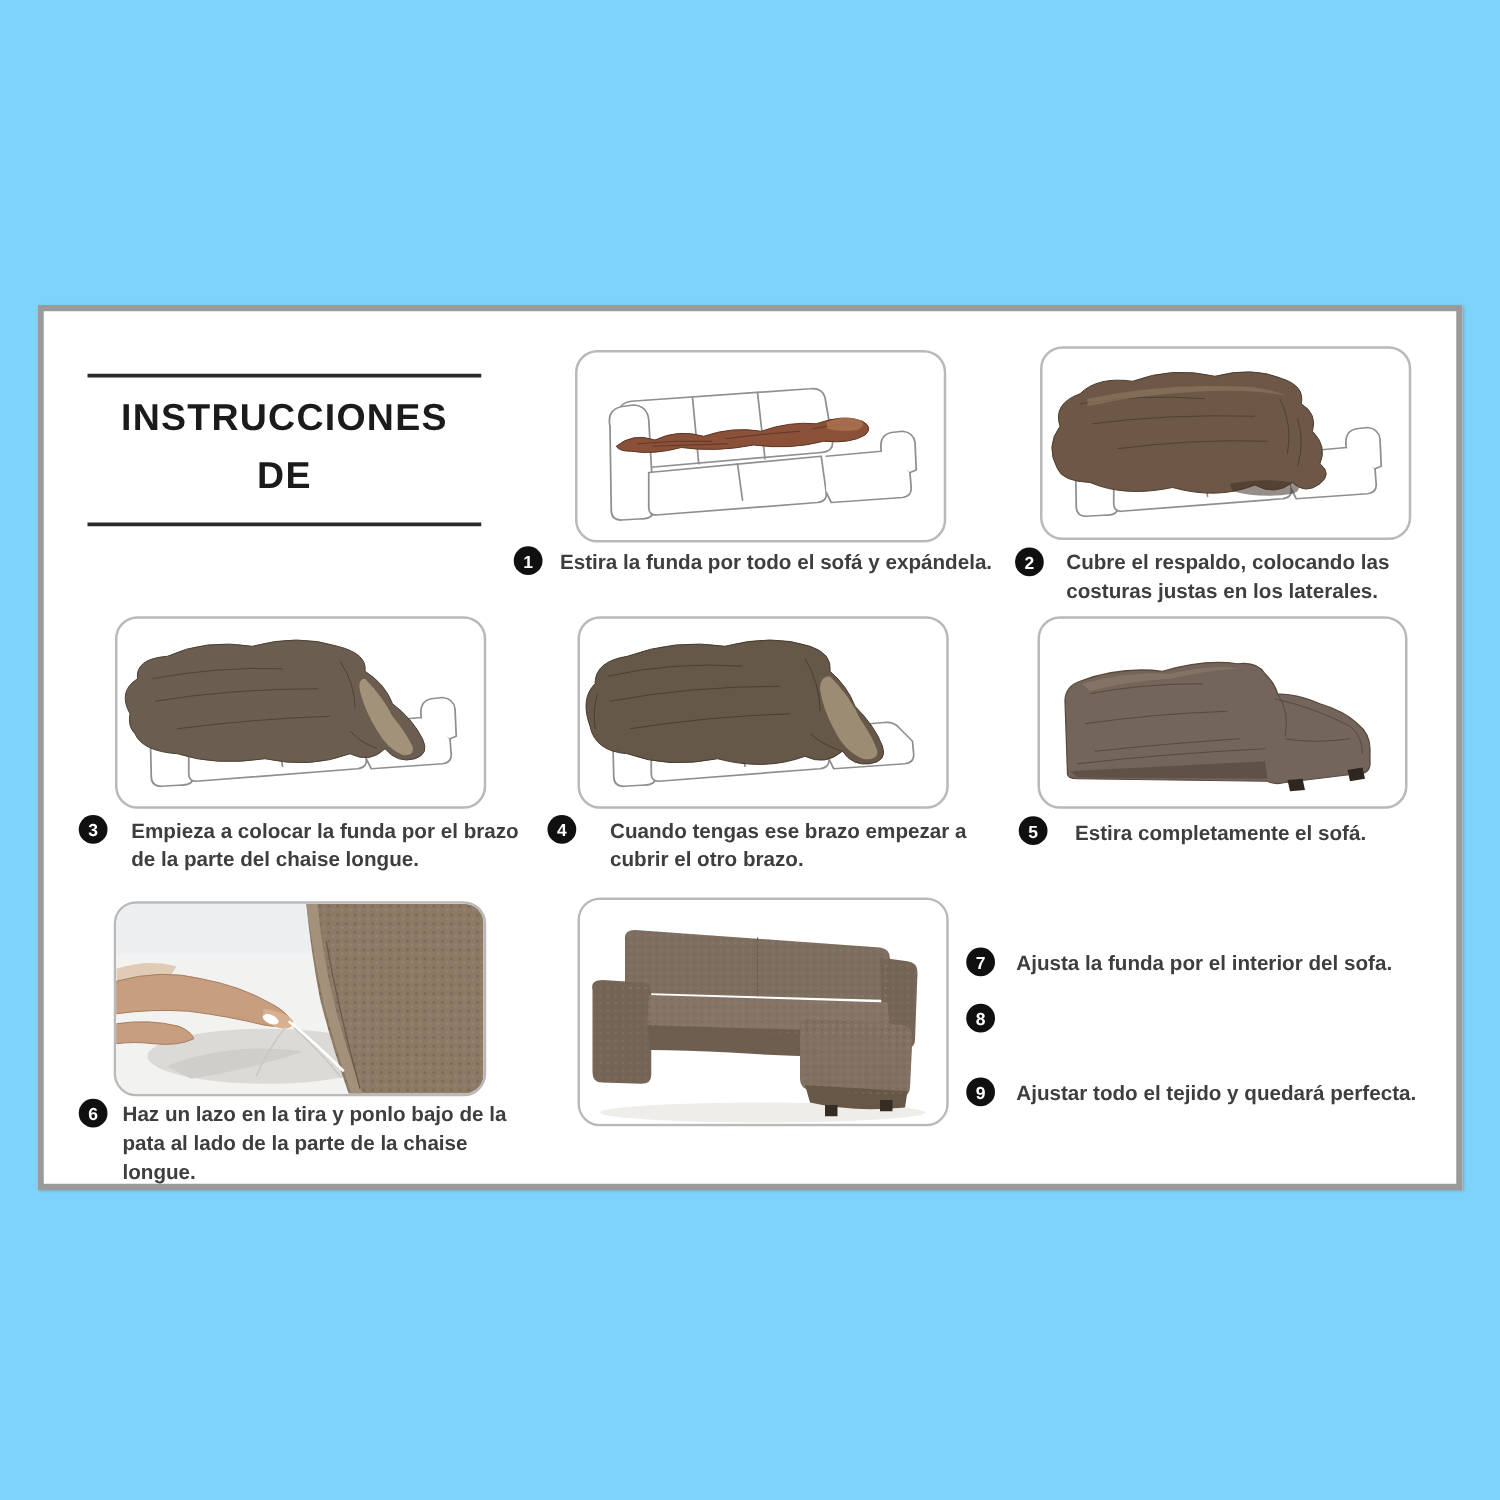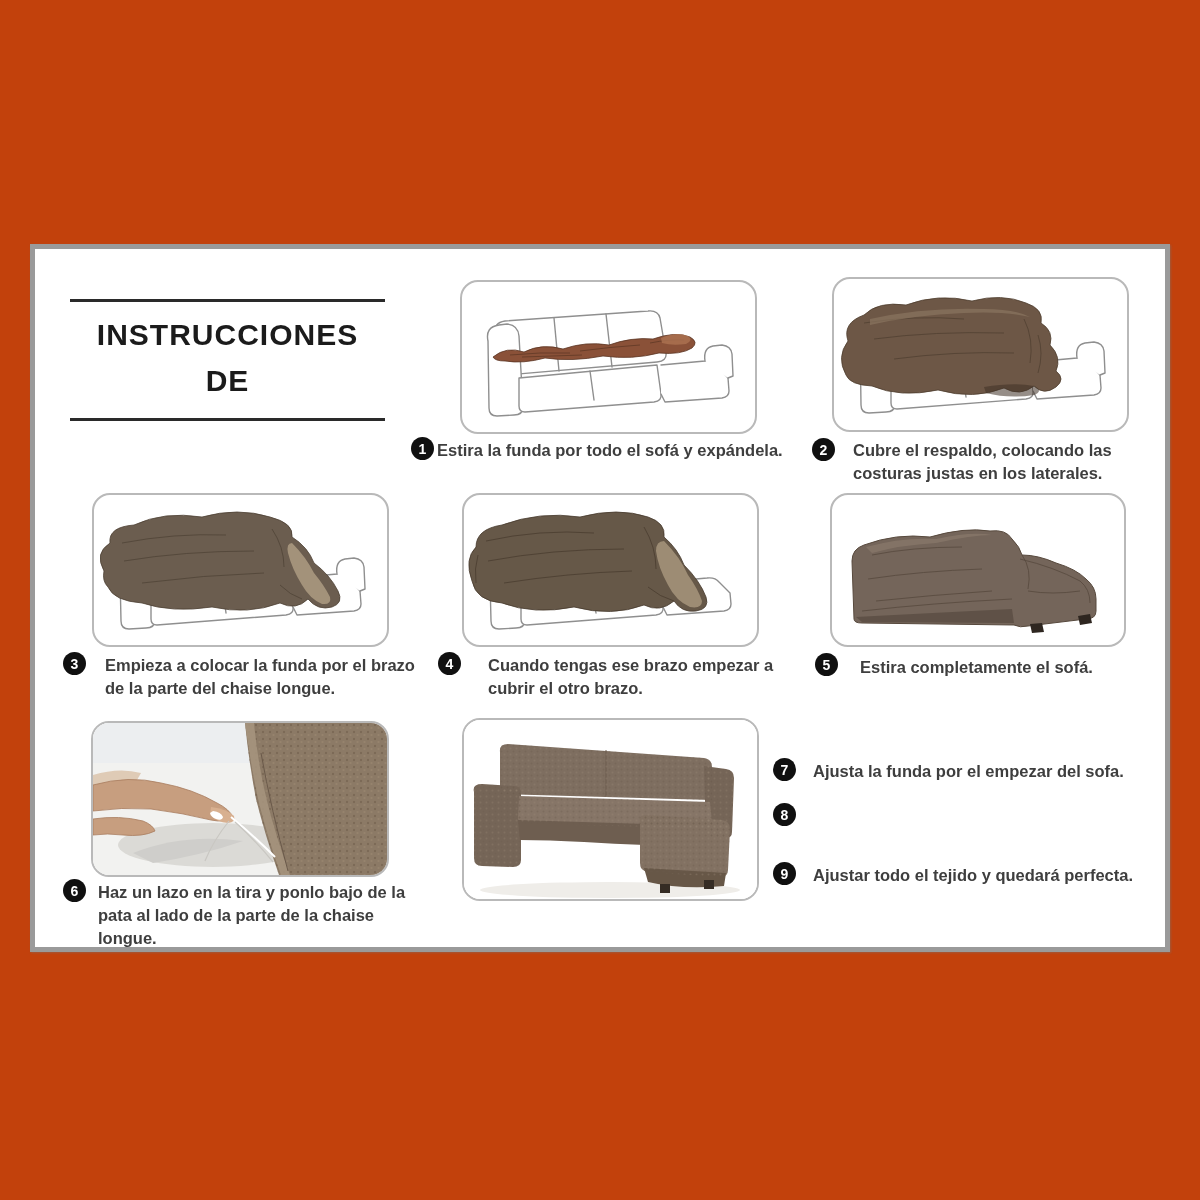--- a/index.html
+++ b/index.html
@@ -1,16 +1,16 @@
 <!DOCTYPE html>
 <html><head>
 <meta charset="utf-8">
 <style>
   html,body{margin:0;padding:0;background:#ffffff;}
-  #screen{position:relative;width:1200px;height:1200px;background:#c2410c;overflow:hidden;
+  #screen{position:relative;width:1200px;height:1200px;background:#7dd3fc;overflow:hidden;
           font-family:"Liberation Sans","DejaVu Sans",sans-serif;}
   #card{position:absolute;left:30px;top:244px;width:1130px;height:698px;
         border:5px solid #9a9a9a;background:#ffffff;box-shadow:1px 1px 2px rgba(120,120,120,.45);}
   
   .title-block{position:absolute;left:35px;top:50px;width:315px;
                border-top:3px solid #2a2a2a;border-bottom:3px solid #2a2a2a;
                padding:10px 0 14px 0;text-align:center;}
   .title-line{font-size:30px;line-height:46px;font-weight:bold;letter-spacing:1px;color:#1b1b1b;}
   
   .panel{position:absolute;border:2px solid #b9b9b9;border-radius:18px;background:#ffffff;overflow:hidden;}
@@ -25,21 +25,21 @@
   
   .badge{position:absolute;width:23px;height:23px;border-radius:50%;background:#101010;color:#ffffff;
          display:flex;align-items:center;justify-content:center;font-size:14px;font-weight:bold;}
   #badge-1{left:376px;top:188px;} #badge-2{left:777px;top:189px;}
   #badge-3{left:28px;top:403px;}  #badge-4{left:403px;top:403px;} #badge-5{left:780px;top:404px;}
   #badge-6{left:28px;top:630px;}  #badge-7{left:738px;top:509px;}
   #badge-8{left:738px;top:554px;} #badge-9{left:738px;top:613px;}
   
   .caption{position:absolute;font-size:16.5px;line-height:23px;font-weight:bold;color:#3e3e3e;}
   .nowrap{white-space:nowrap;}
-  #caption-1{left:402px;top:190px;text-align:center;}
+  #caption-1{left:413px;top:190px;text-align:center;}
   #caption-2{left:818px;top:190px;width:288px;}
   #caption-3{left:70px;top:405px;width:322px;}
   #caption-4{left:453px;top:405px;width:288px;}
   #caption-5{left:825px;top:407px;}
   #caption-6{left:63px;top:632px;width:336px;}
   #caption-7{left:778px;top:511px;}
   #caption-8{left:778px;top:556px;width:305px;}
   #caption-9{left:778px;top:615px;}
 </style>
 </head>
@@ -193,17 +193,17 @@
     <div class="badge" id="badge-7">7</div>
     <div class="badge" id="badge-8">8</div>
     <div class="badge" id="badge-9">9</div>
 
     <div class="caption nowrap" id="caption-1">Estira la funda por todo el sofá y expándela.</div>
     <div class="caption" id="caption-2">Cubre el respaldo, colocando las costuras justas en los laterales.</div>
     <div class="caption" id="caption-4">Cuando tengas ese brazo empezar a cubrir el otro brazo.</div>
     <div class="caption" id="caption-3">Empieza a colocar la funda por el brazo de la parte del chaise longue.</div>
     <div class="caption nowrap" id="caption-5">Estira completamente el sofá.</div>
     <div class="caption" id="caption-6">Haz un lazo en la tira y ponlo bajo de la pata al lado de la parte de la chaise longue.</div>
-    <div class="caption nowrap" id="caption-7">Ajusta la funda por el empezar del sofa.</div>
+    <div class="caption nowrap" id="caption-7">Ajusta la funda por el interior del sofa.</div>
     <div class="caption nowrap" id="caption-9">Ajustar todo el tejido y quedará perfecta.</div>
 
   </div>
 </div>
 
 </body></html>

